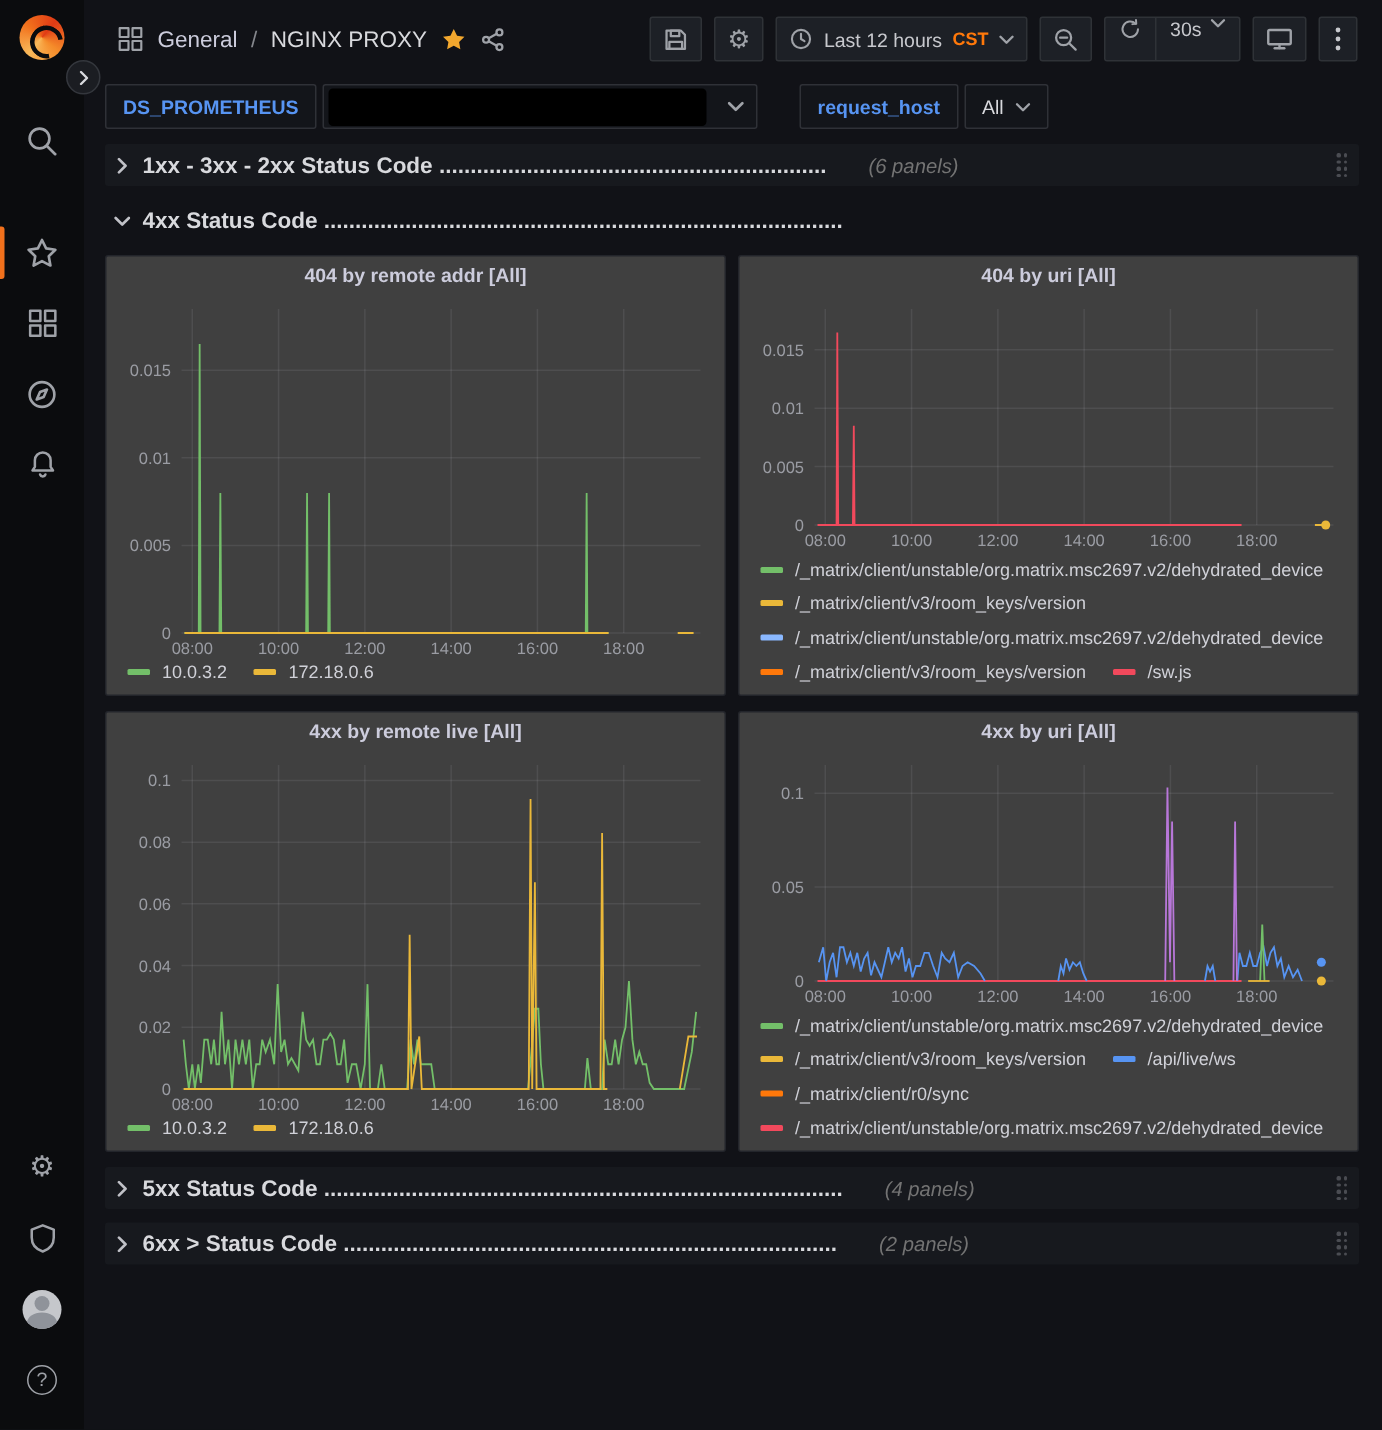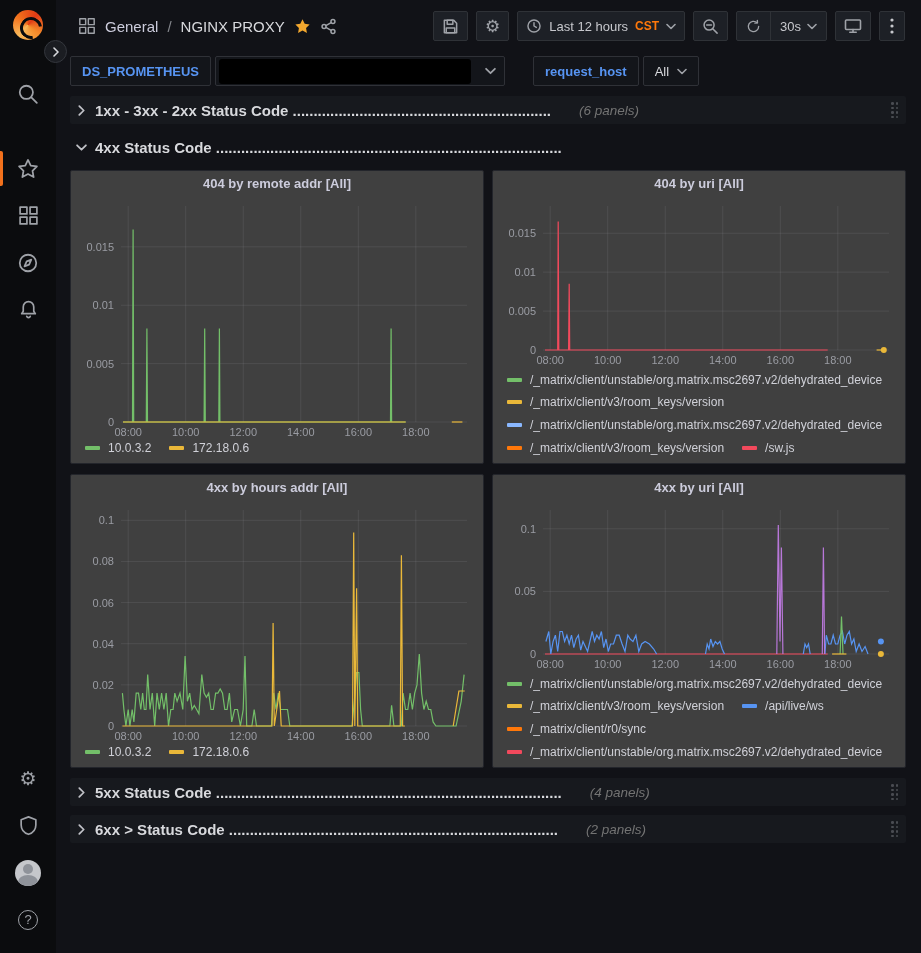--- a/index.html
+++ b/index.html
@@ -28,21 +28,21 @@
   .main { flex:1; display:flex; flex-direction:column; min-width:0; }
   .topnav { height:52px; display:flex; align-items:center; justify-content:space-between; padding:0 16px 0 22px; flex-shrink:0; }
   .crumb { display:flex; align-items:center; gap:9px; }
   .crumb-section { font-size:15px; color:#ccccdc; cursor:pointer; }
   .crumb-sep { font-size:15px; color:#85878d; }
   .crumb-title { font-size:15px; color:#d8d9dd; cursor:pointer; }
   .toolbar { display:flex; align-items:center; gap:8px; }
   .tbtn { height:30px; min-width:32px; background:#1d2026; border:1px solid #2f3237; border-radius:2px; display:flex; align-items:center; justify-content:center; gap:7px; padding:0 8px; color:#c7c8cd; font-size:13px; cursor:pointer; }
   .tbtn .tz { color:#ff780a; font-weight:bold; font-size:12px; }
   .tgroup { display:flex; align-items:stretch; height:30px; background:#1d2026; border:1px solid #2f3237; border-radius:2px; }
-  .tgroup .seg { display:flex; align-items:center; gap:6px; padding:0 9px; font-size:13px; color:#c7c8cd; cursor:pointer; }
+  .tgroup .seg { display:flex; align-items:flex-start; gap:6px; padding:0 9px; font-size:13px; color:#c7c8cd; cursor:pointer; }
   .tgroup .seg + .seg { border-left:1px solid #2f3237; }
 
   
   .subheader { height:38px; display:flex; align-items:center; padding:0 16px 0 14px; gap:4px; flex-shrink:0; }
   .varbox { height:30px; display:flex; align-items:center; padding:0 11px; background:#13151a; border:1px solid #2f3137; border-radius:2px; font-size:13px; }
   .varbox.label { color:#5794f2; font-weight:bold; cursor:pointer; }
   .varbox.value { color:#d8d9dd; cursor:pointer; gap:8px; }
   .ds-value { width:290px; justify-content:space-between; padding:0 8px 0 3px; }
   .redacted { width:252px; height:25px; background:#000; border-radius:3px; }
   .gap24 { width:20px; }
@@ -350,21 +350,21 @@
                 <span>/_matrix/client/v3/room_keys/version</span>
               </span>
               <span class="legend-item">
                 <span class="swatch" style="background: rgb(242, 73, 92);"></span>
                 <span>/sw.js</span>
               </span>
             </div>
         </section>
 
         <section class="panel">
-          <h2 class="panel-title">4xx by hours addr [All]</h2>
+          <h2 class="panel-title">4xx by remote live [All]</h2>
           <div class="chart tall"><svg width="396" height="242">
                 <line x1="49.190357439734" y1="8" x2="49.190357439734" y2="224" stroke="rgba(204,204,220,0.10)"></line>
                 <text x="49.190357439734" y="238" text-anchor="middle" fill="#9a9ca3" font-size="11" font-family="Liberation Sans, sans-serif">08:00</text>
                 <line x1="106.71321695760598" y1="8" x2="106.71321695760598" y2="224" stroke="rgba(204,204,220,0.10)"></line>
                 <text x="106.71321695760598" y="238" text-anchor="middle" fill="#9a9ca3" font-size="11" font-family="Liberation Sans, sans-serif">10:00</text>
                 <line x1="164.23607647547794" y1="8" x2="164.23607647547794" y2="224" stroke="rgba(204,204,220,0.10)"></line>
                 <text x="164.23607647547794" y="238" text-anchor="middle" fill="#9a9ca3" font-size="11" font-family="Liberation Sans, sans-serif">12:00</text>
                 <line x1="221.75893599334992" y1="8" x2="221.75893599334992" y2="224" stroke="rgba(204,204,220,0.10)"></line>
                 <text x="221.75893599334992" y="238" text-anchor="middle" fill="#9a9ca3" font-size="11" font-family="Liberation Sans, sans-serif">14:00</text>
                 <line x1="279.28179551122196" y1="8" x2="279.28179551122196" y2="224" stroke="rgba(204,204,220,0.10)"></line>

